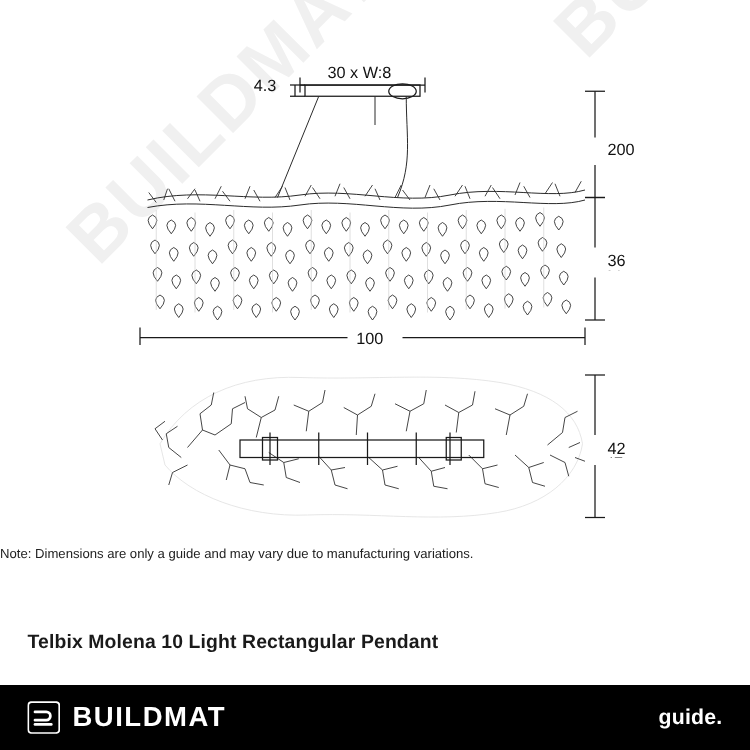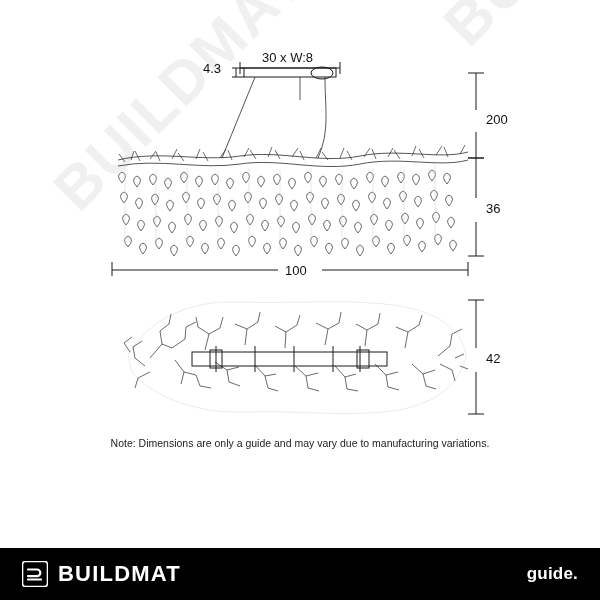--- a/index.html
+++ b/index.html
@@ -47,21 +47,21 @@
     top: 0; left: 0;
     width: 600px;
     height: 500px;
   }
 
   .note {
     position: absolute;
     left: 0;
     top: 437px;
     width: 600px;
-    text-align: center;
+    text-align: left;
     font-size: 10.5px;
     color: #222;
     font-family: "Liberation Sans", sans-serif;
   }
 
   
   .product-title {
     position: absolute;
     left: 22px;
     top: 505px;
@@ -352,20 +352,21 @@
     <div style="position:absolute; left:262px; top:50px; font-size:13px; color:#111;">30 x W:8</div>
     <div style="position:absolute; left:203px; top:61px; font-size:13px; color:#111;">4.3</div>
     <div style="position:absolute; left:484px; top:112px; font-size:13px; color:#111; background:#fff; padding:0 2px;">200</div>
     <div style="position:absolute; left:484px; top:201px; font-size:13px; color:#111; background:#fff; padding:0 2px;">36</div>
     <div style="position:absolute; left:281px; top:263px; font-size:13px; color:#111; background:#fff; padding:0 4px;">100</div>
     <div style="position:absolute; left:484px; top:351px; font-size:13px; color:#111; background:#fff; padding:0 2px;">42</div>
 
     <div class="note">Note: Dimensions are only a guide and may vary due to manufacturing variations.</div>
   </div>
 
+  <div class="product-title">Telbix Molena 10 Light Rectangular Pendant</div>
 
   <div class="footer">
     <div class="brand">
       <span>
         <svg class="brand-mark" viewBox="0 0 26 26" xmlns="http://www.w3.org/2000/svg">
           <rect x="0.5" y="0.5" width="25" height="25" rx="3" fill="none" stroke="#ffffff" stroke-width="1.6"></rect>
           <path d="M6 8.5 h9 a3.3 3.3 0 0 1 0 6.6 h-9" fill="none" stroke="#ffffff" stroke-width="2.2" stroke-linecap="round"></path>
           <path d="M6 18.5 h13" fill="none" stroke="#ffffff" stroke-width="2.2" stroke-linecap="round"></path>
         </svg>
       </span>

